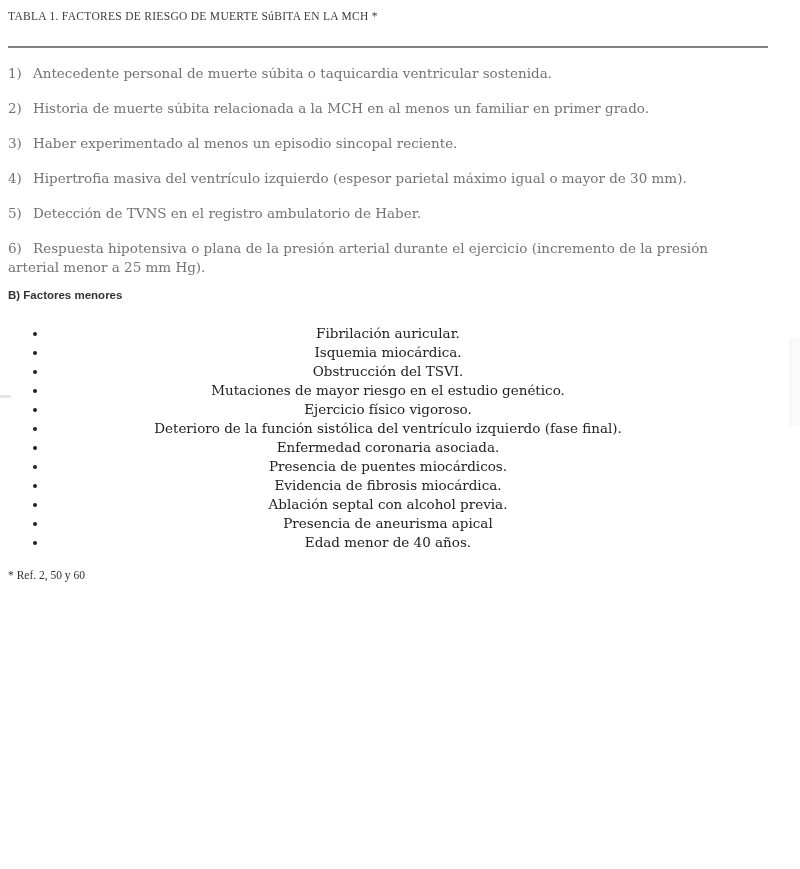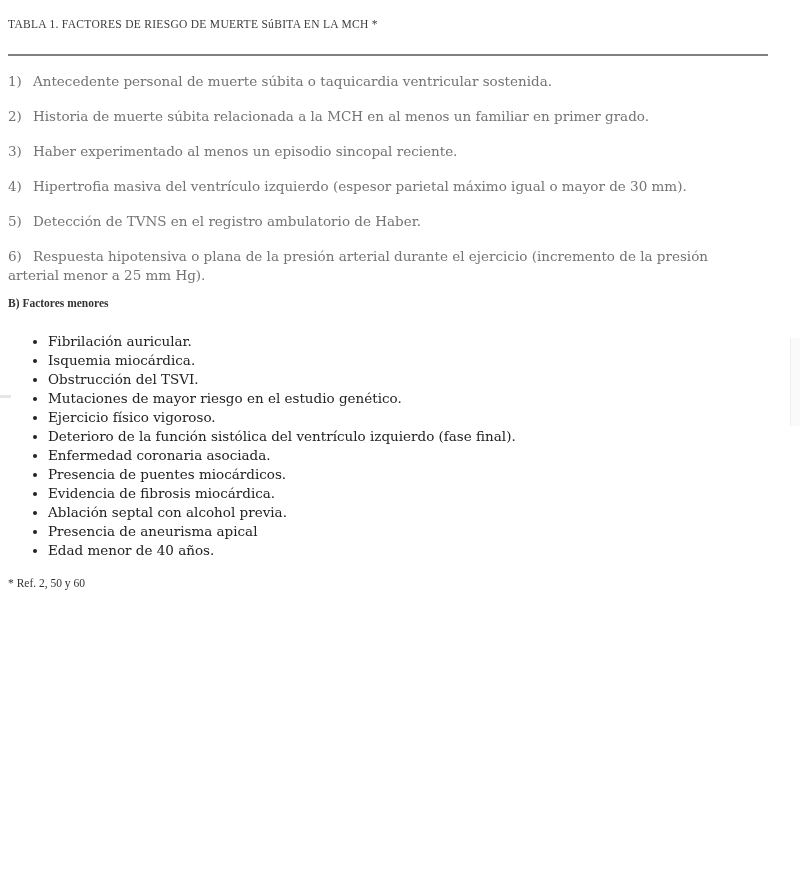--- a/index.html
+++ b/index.html
@@ -10,21 +10,21 @@
   body {
     width: 800px;
     height: 869px;
     position: relative;
     overflow: hidden;
     font-family: "DejaVu Serif", serif;
     color: #222222;
   }
   .page {
     position: absolute;
-    top: 8px;
+    top: 0;
     left: 0;
     width: 800px;
     padding: 10px 36px 0 8px;
     box-sizing: border-box;
   }
   .doc-title {
     font-family: "Liberation Serif", "DejaVu Serif", serif;
     font-size: 11.5px;
     line-height: 13px;
     color: #3c3c3c;
@@ -41,21 +41,20 @@
     font-family: "Liberation Sans", sans-serif;
     font-weight: bold;
     font-size: 11.5px;
     line-height: 13px;
     color: #333333;
     margin: 27px 0 5px 0;
   }
   .section-heading.minor {
     margin-top: 12px;
     margin-bottom: 0;
-    font-family: Liberation Serif, serif;
   }
   .num-list {
     width: 754px;
   }
   .num-item {
     font-size: 13.5px;
     line-height: 19px;
     color: #737373;
     margin-top: 16px;
   }
@@ -63,20 +62,21 @@
     display: inline-block;
     min-width: 25px;
   }
   .bullet-list {
     margin: 22px 0 0 0;
     padding: 0 0 0 40px;
     font-size: 13.5px;
     line-height: 19px;
     color: #222222;
     width: 680px;
+    text-align: center;
   }
   .bullet-list li {
     margin: 0;
     padding: 0;
   }
   .footnote {
     font-family: Liberation Serif, serif;
     font-size: 11.5px;
     line-height: 14px;
     color: #333333;

